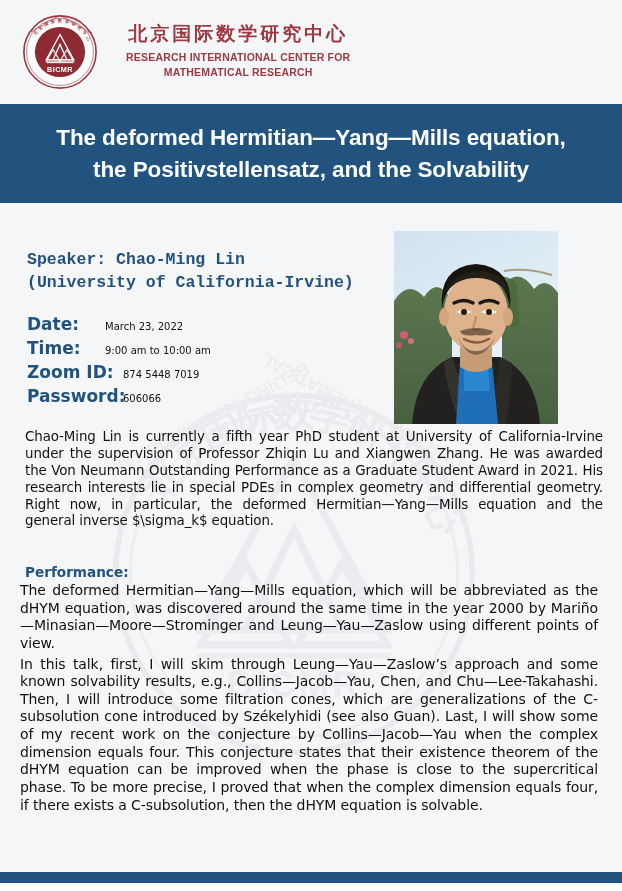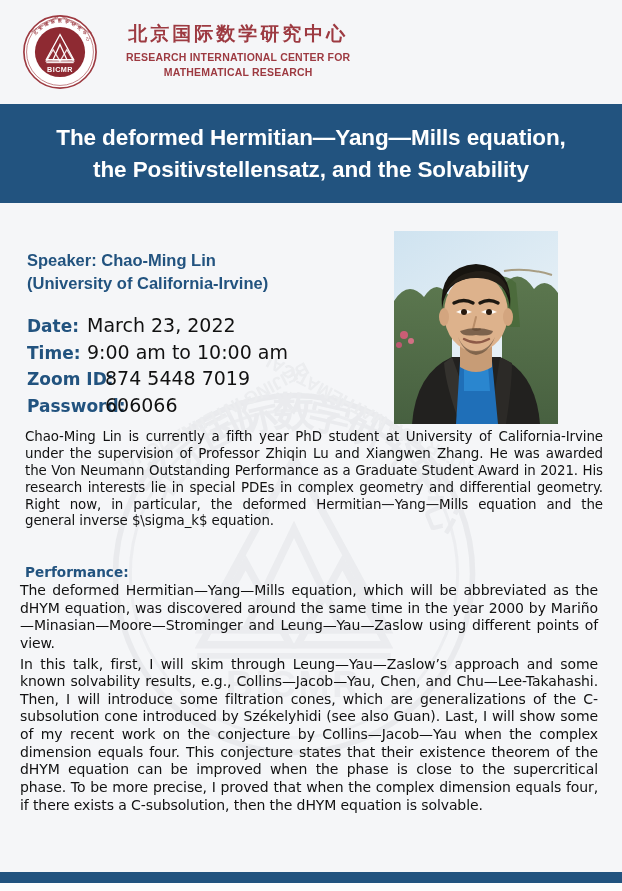--- a/index.html
+++ b/index.html
@@ -108,21 +108,21 @@
   .watermark svg { display: block; width: 100%; height: 100%; }
 
   
   .speaker-block {
     position: absolute;
     left: 27px;
     top: 249px;
     width: 360px;
   }
   .speaker-name {
-    font-family: Liberation Sans, sans-serif;
+    font-family: Liberation Mono, monospace;
     font-size: 16.5px;
     font-weight: 700;
     color: #22537f;
     line-height: 1.38;
   }
   .info-table {
     margin-top: 17px;
   }
   .info-row {
     display: flex;
@@ -131,24 +131,24 @@
     white-space: nowrap;
   }
   .info-label {
     font-family: "DejaVu Sans", sans-serif;
     font-size: 17px;
     font-weight: 700;
     color: #22537f;
   }
   .info-value {
     font-family: "DejaVu Sans", sans-serif;
-    font-size: 19px;
+    font-size: 10px;
     font-weight: 400;
     color: #111111;
-    margin-left: 2px;
+    margin-left: 20px;
   }
   .lbl-date  { width: 58px; }
   .lbl-time  { width: 58px; }
   .lbl-zoom  { width: 76px; }
   .lbl-pass  { width: 76px; }
 
   
   .photo {
     position: absolute;
     left: 394px;

